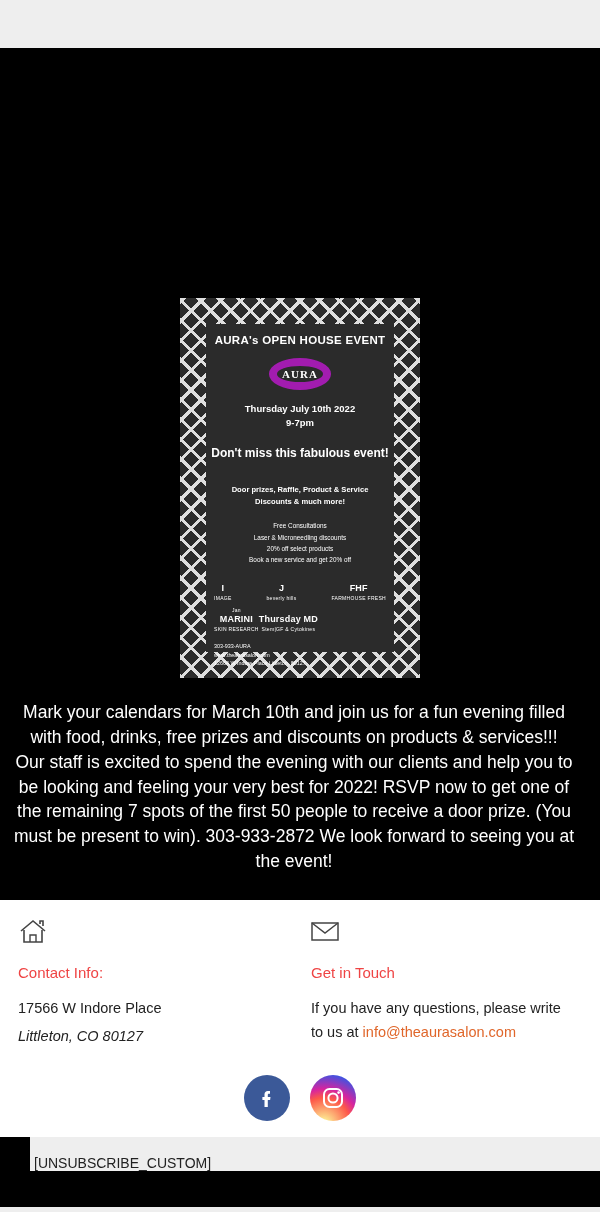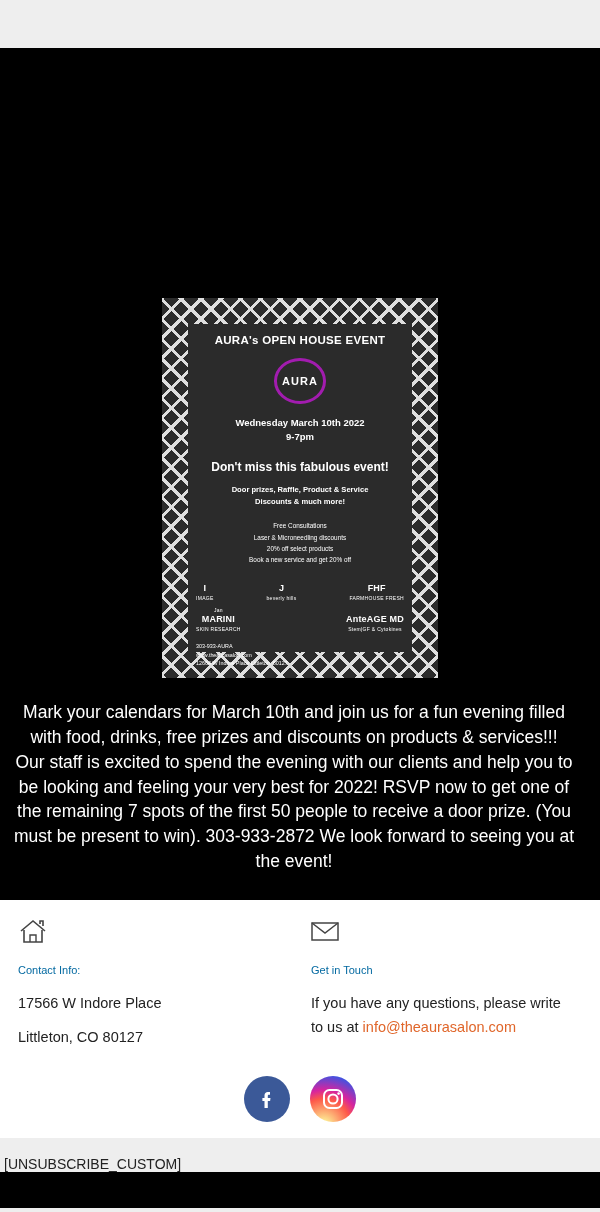--- a/index.html
+++ b/index.html
@@ -28,21 +28,21 @@
     width: 600px;
   }
   
   .flyer-wrap {
     padding: 250px 0 0 0;
     display: flex;
     justify-content: center;
   }
   .flyer {
     position: relative;
-    width: 276px;
+    width: 240px;
     height: 380px;
     background: #2b2b2b;
     overflow: hidden;
     box-sizing: border-box;
   }
   .flyer-deco {
     position: absolute;
     top: 0; left: 0; right: 0; bottom: 0;
     background:
       repeating-linear-gradient(45deg, #ffffff 0 3px, transparent 3px 14px),
@@ -68,39 +68,40 @@
   .flyer-title {
     font-size: 11.5px;
     font-weight: bold;
     letter-spacing: 0.3px;
     margin-bottom: 12px;
   }
   .flyer-logo {
     width: 46px;
     height: 46px;
     border-radius: 50%;
-    border: 3px solid #a21caf;
+    border: 8px solid #a21caf;
     display: flex;
     align-items: center;
     justify-content: center;
     font-size: 11px;
     font-weight: bold;
     letter-spacing: 1px;
     margin-bottom: 12px;
+    font-family: Liberation Serif, serif;
   }
   .flyer-date {
     font-size: 9.5px;
     font-weight: bold;
     line-height: 1.5;
     margin-bottom: 16px;
   }
   .flyer-headline {
     font-size: 12px;
     font-weight: bold;
-    margin-bottom: 10px;
+    margin-bottom: 24px;
   }
   .flyer-sub {
     font-size: 7.6px;
     font-weight: bold;
     line-height: 1.6;
     margin-bottom: 12px;
   }
   .flyer-list {
     font-size: 6.4px;
     line-height: 1.75;
@@ -118,21 +119,21 @@
   }
   .brand {
     text-align: center;
     line-height: 1.3;
   }
   .brand .b-big { font-size: 9px; font-weight: bold; letter-spacing: 0.2px; }
   .brand .b-small { font-size: 5px; letter-spacing: 0.3px; }
   .flyer-brands2 {
     width: 100%;
     display: flex;
-    justify-content: space-between;
+    justify-content: flex-start;
     align-items: flex-end;
     padding: 0 4px;
     margin-bottom: 10px;
     box-sizing: border-box;
   }
   .flyer-contact {
     font-size: 5.4px;
     line-height: 1.6;
     align-self: flex-start;
     text-align: left;
@@ -159,31 +160,31 @@
     flex: 1;
     padding-right: 10px;
   }
   .footer-col.right { padding-left: 22px; }
   .ficon {
     height: 34px;
     display: flex;
     align-items: center;
   }
   .footer-label {
-    font-size: 11px;
-    color: #0369a1;
+    font-size: 15px;
+    color: #ef4444;
     margin: 16px 0 16px 0;
   }
   .footer-text {
     font-size: 14.5px;
     color: #222222;
     line-height: 1.65;
     margin: 14px 0 0 0;
   }
-  .footer-text.tight { margin-top: 10px; }
+  .footer-text.tight { margin-top: 4px; font-style: italic; }
   .link {
     color: #e0662a;
     text-decoration: none;
   }
   .socials {
     display: flex;
     justify-content: center;
     gap: 20px;
     padding: 26px 0 16px 0;
   }
@@ -201,20 +202,21 @@
   }
   .unsub {
     font-size: 14px;
     color: #222222;
     padding: 8px 0 0 2px;
     background: #eeeeee;
   }
   .unsub-wrap {
     background: #eeeeee;
     padding: 10px 0 0 2px;
+    margin-left: 30px;
   }
   .bottom-strip {
     background: #000000;
     height: 36px;
     width: 600px;
   }
 </style>
 </head>
 <body>
 
@@ -225,21 +227,21 @@
   <div class="email-body">
 
     <div class="flyer-wrap">
       <div class="flyer">
         <div class="flyer-deco"></div>
         <div class="flyer-inner-mask"></div>
         <div class="flyer-content">
           <div class="flyer-title">AURA's OPEN HOUSE EVENT</div>
           <div class="flyer-logo">AURA</div>
           <div class="flyer-date">
-            <div>Wednesday March 10th 2022</div>
+            <div>Thursday July 10th 2022</div>
             <div>9-7pm</div>
           </div>
           <div class="flyer-headline">Don't miss this fabulous event!</div>
           <div class="flyer-sub">
             <div>Door prizes, Raffle, Product &amp; Service</div>
             <div>Discounts &amp; much more!</div>
           </div>
           <div class="flyer-list">
             <div>Free Consultations</div>
             <div>Laser &amp; Microneedling discounts</div>
@@ -260,21 +262,21 @@
               <div class="b-small">FARMHOUSE FRESH</div>
             </div>
           </div>
           <div class="flyer-brands2">
             <div class="brand">
               <div class="b-small">Jan</div>
               <div class="b-big">MARINI</div>
               <div class="b-small">SKIN RESEARCH</div>
             </div>
             <div class="brand">
-              <div class="b-big">AnteAGE MD</div>
+              <div class="b-big">Thursday MD</div>
               <div class="b-small">Stem|GF &amp; Cytokines</div>
             </div>
           </div>
           <div class="flyer-contact">
             <div>303-933-AURA</div>
             <div>www.theaurasalon.com</div>
             <div>12664  W Indore Place Littleton, 80127</div>
           </div>
         </div>
       </div>

